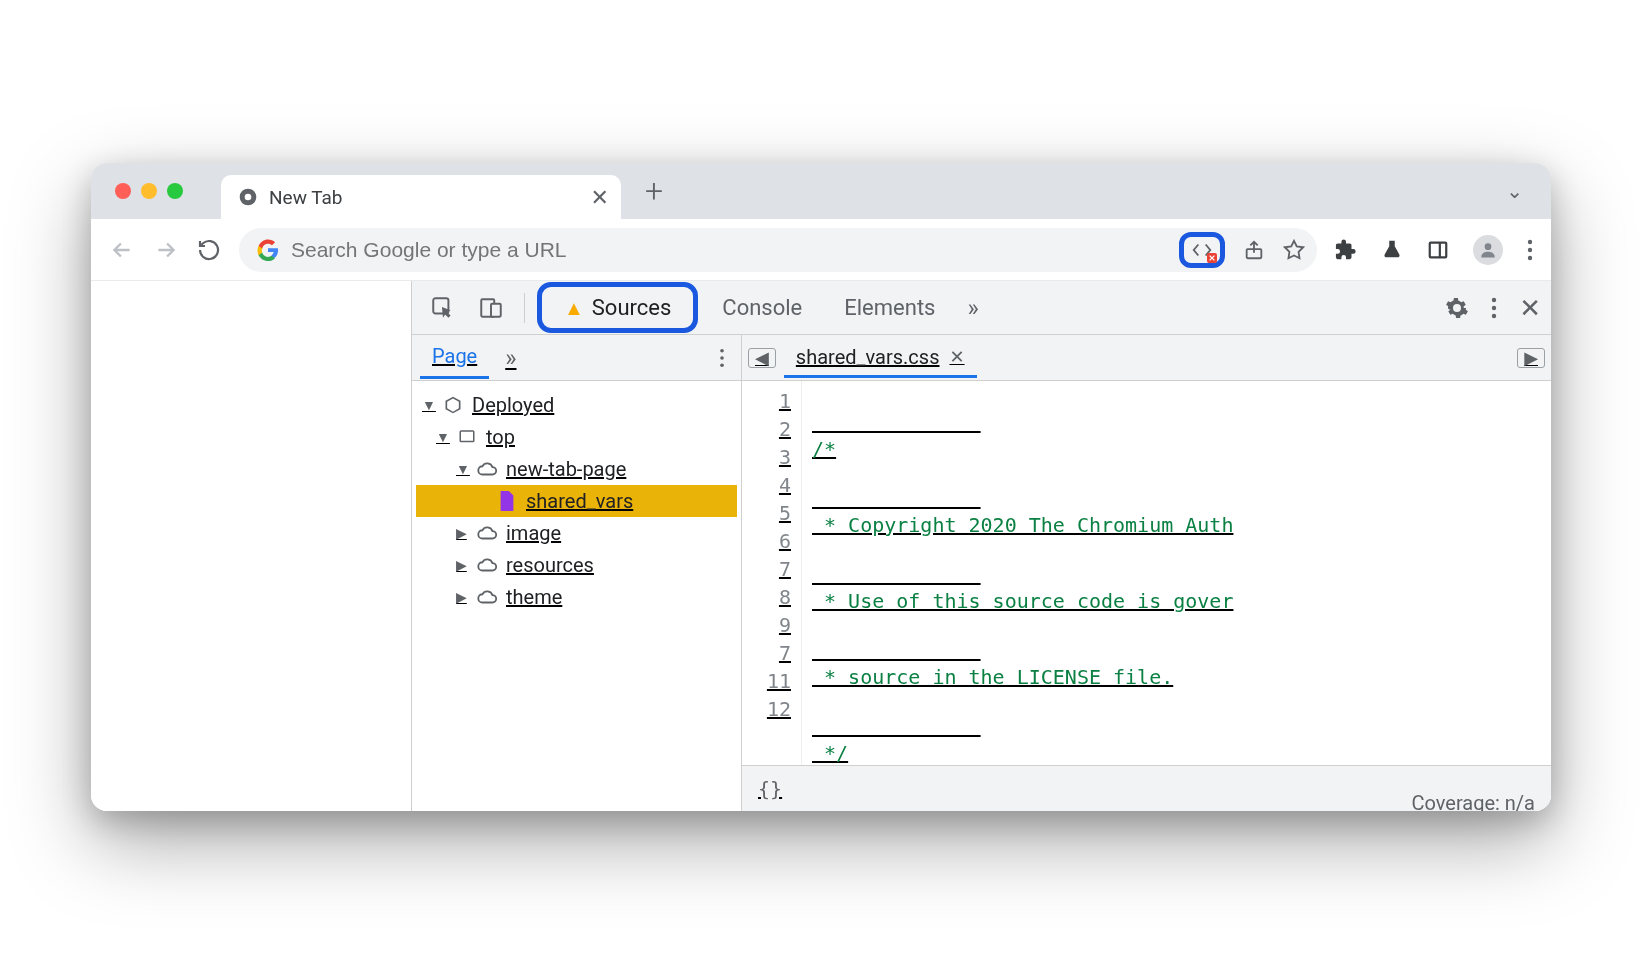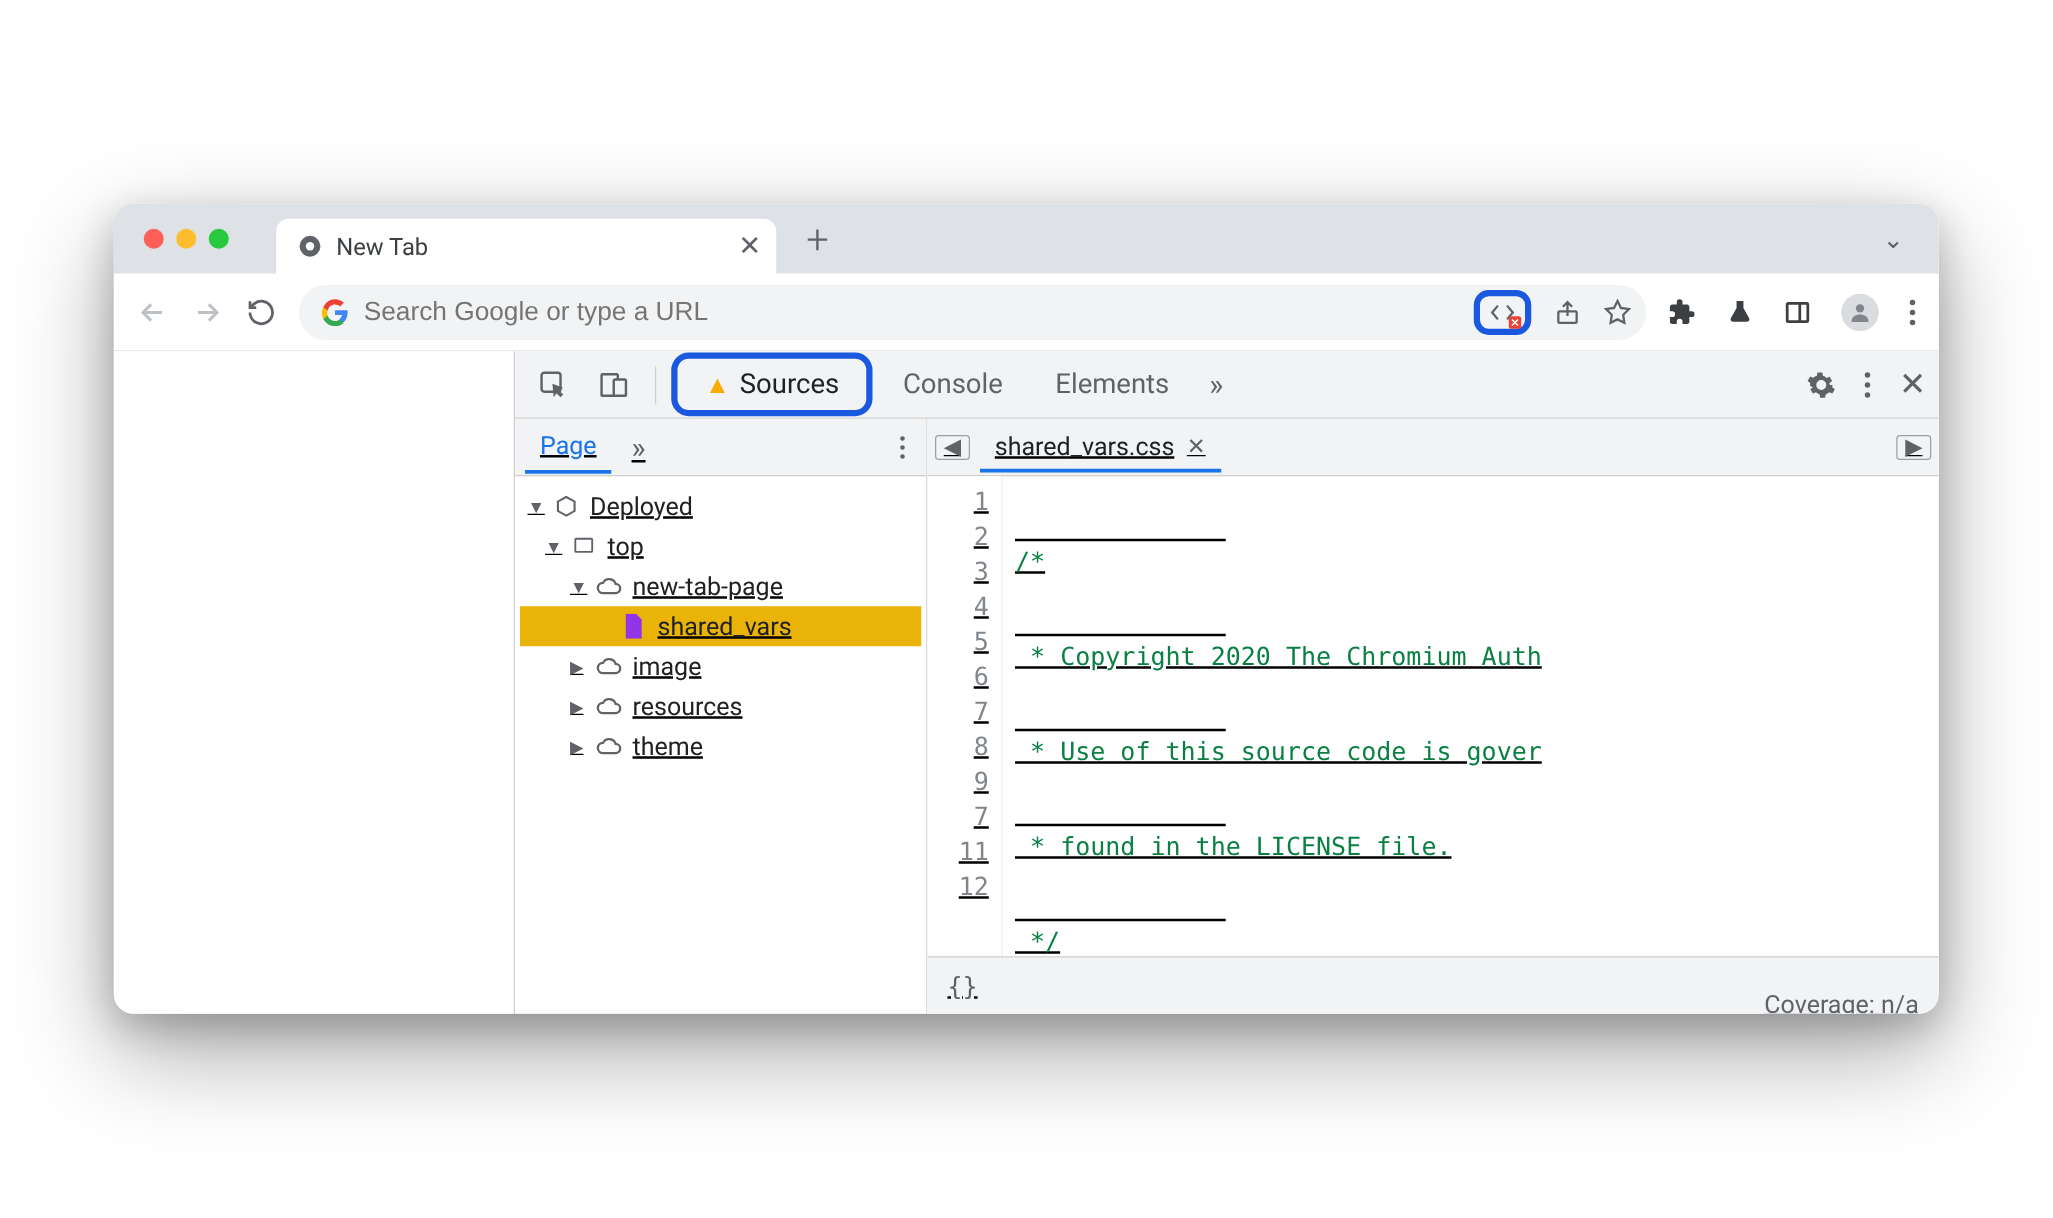--- a/index.html
+++ b/index.html
@@ -406,21 +406,21 @@
               <div>8</div>
               <div>9</div>
               <div>7</div>
               <div>11</div>
               <div>12</div>
             </div>
             <div class="code">
               <div><span class="c-comment">/*</span></div>
               <div><span class="c-comment"> * Copyright 2020 The Chromium Auth</span></div>
               <div><span class="c-comment"> * Use of this source code is gover</span></div>
-              <div><span class="c-comment"> * found in the LICENSE file.</span></div>
+              <div><span class="c-comment"> * source in the LICENSE file.</span></div>
               <div><span class="c-comment"> */</span></div>
               
               
               
               
               
               
               
             </div>
           </div>

